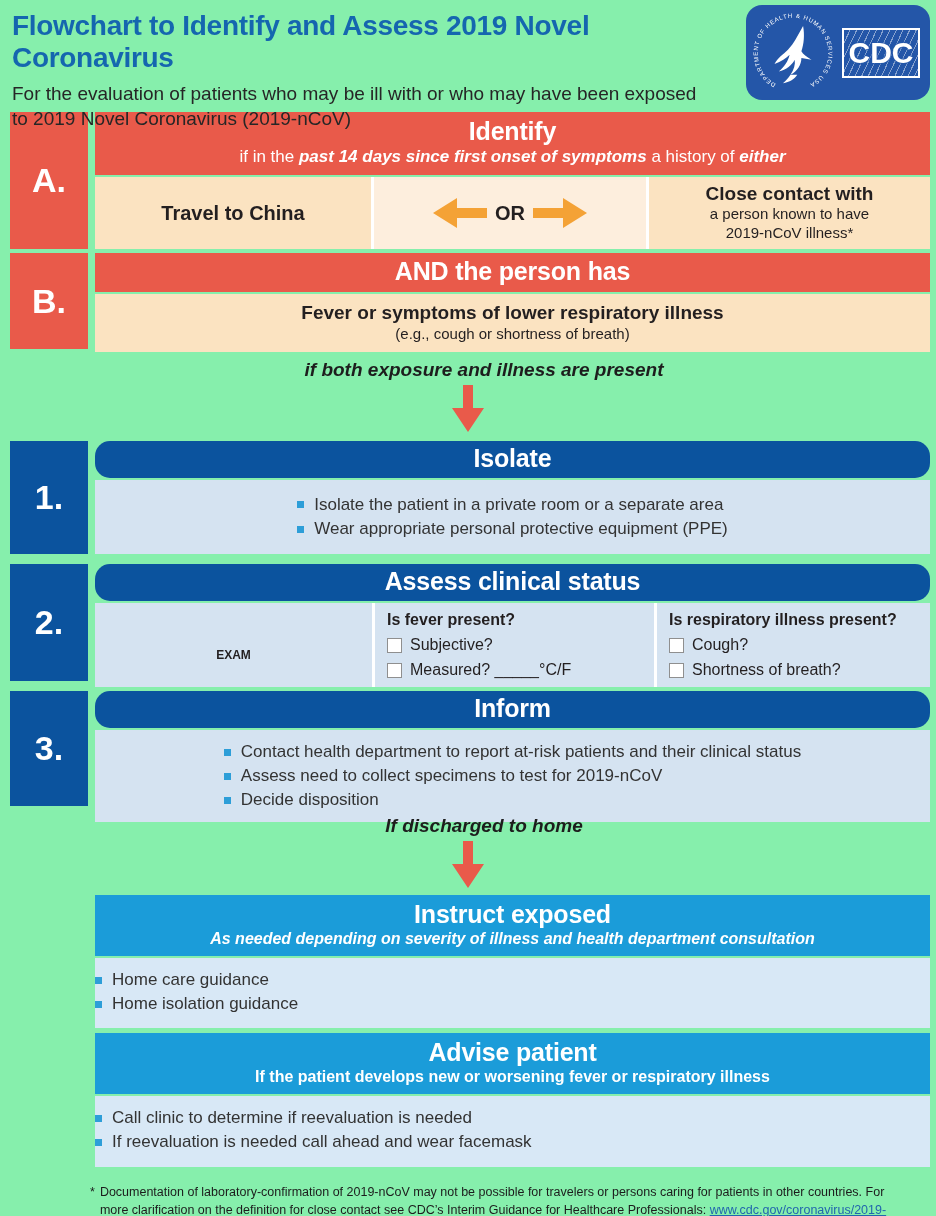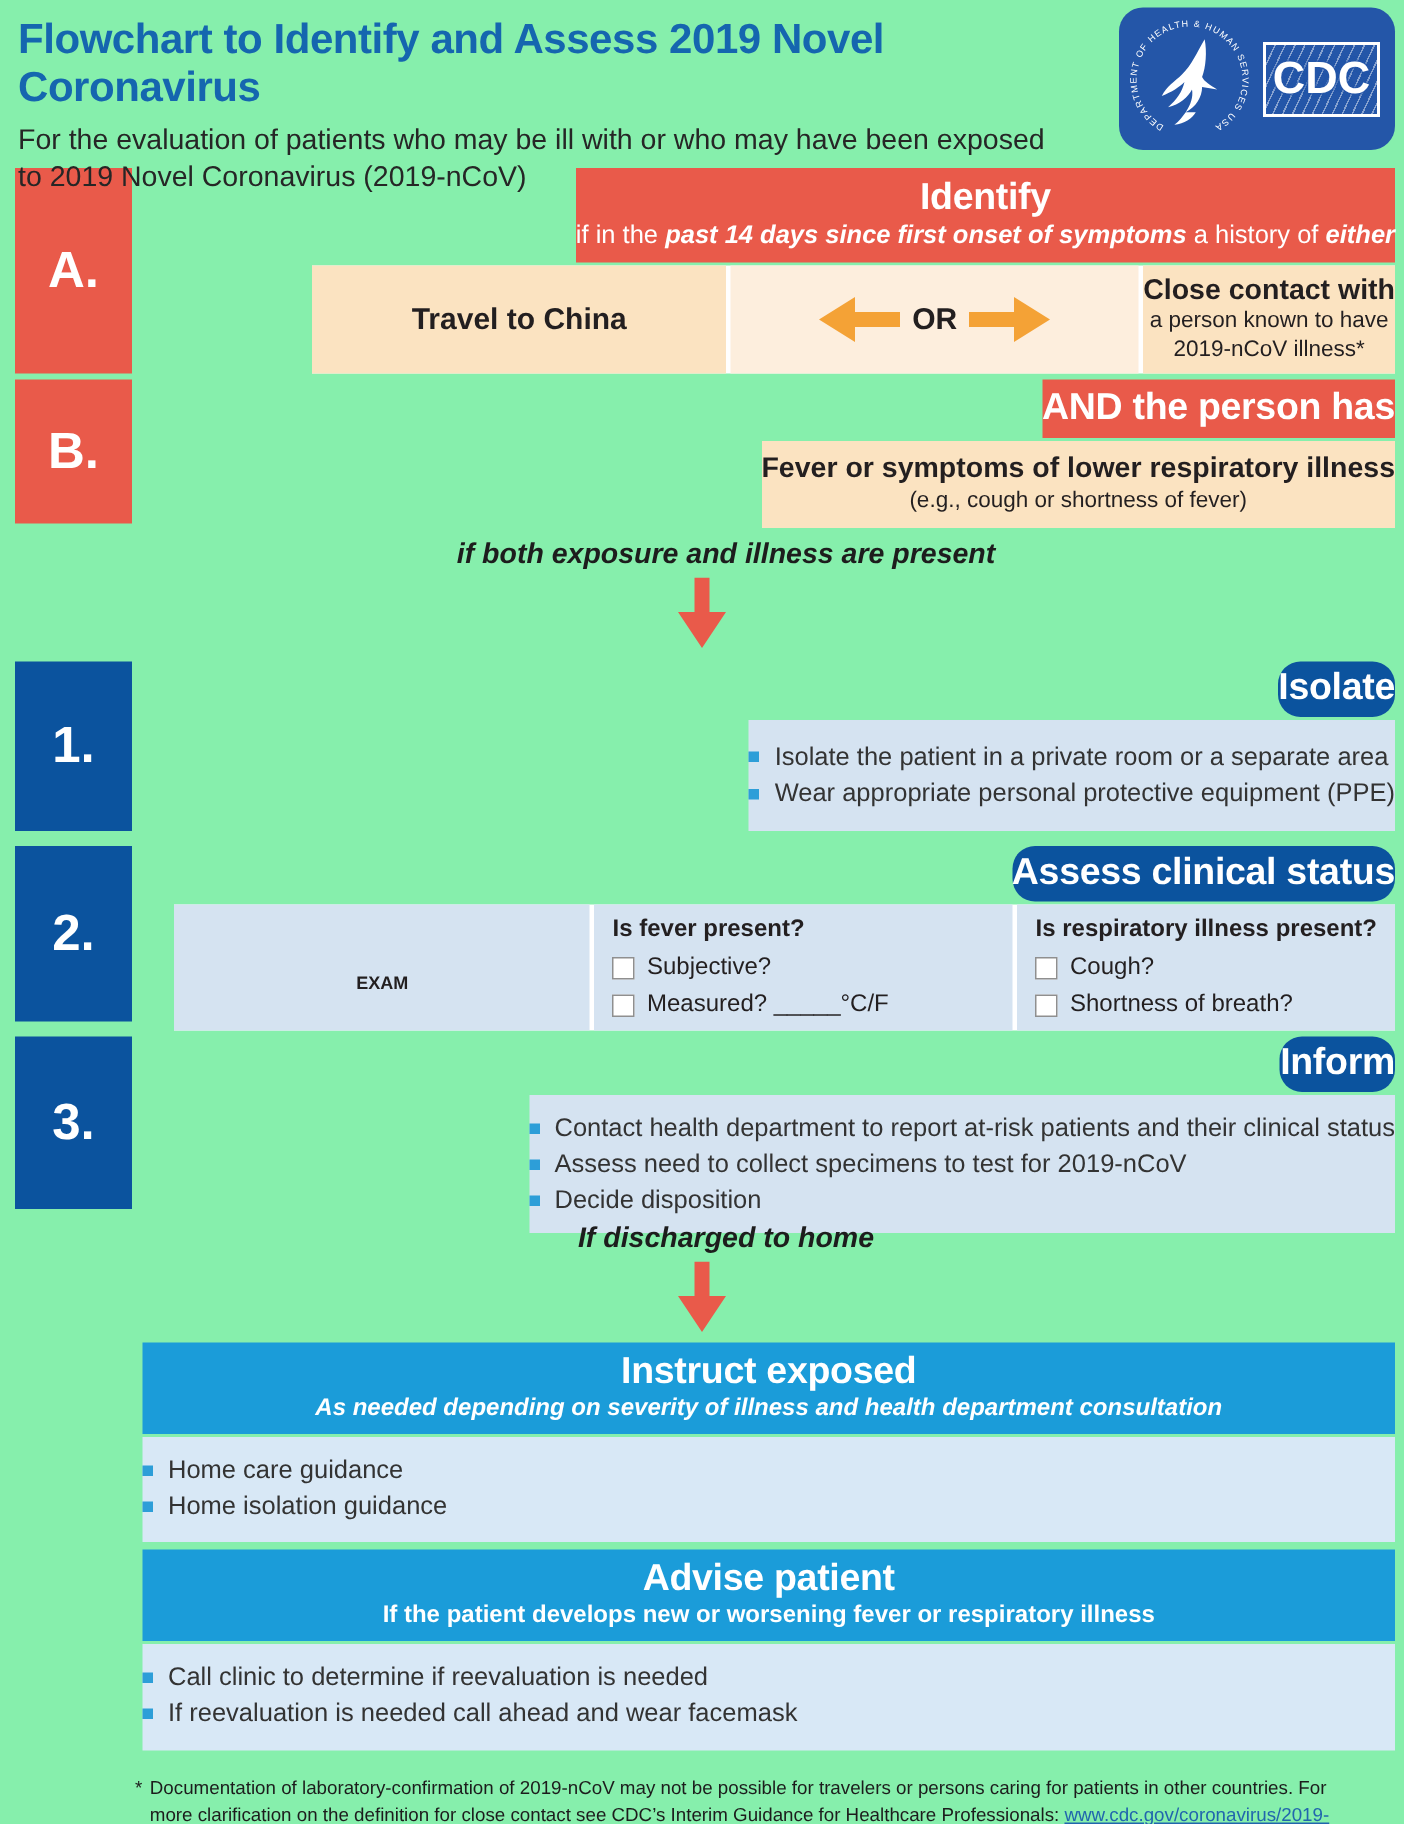--- a/index.html
+++ b/index.html
@@ -26,21 +26,21 @@
   .logo-cdc span { font-size:30px; font-weight:bold; color:#ffffff; letter-spacing:0px;
     text-shadow:0 0 3px #2456a8, 0 0 3px #2456a8, 0 0 3px #2456a8; }
   
   .row { display:flex; margin:0 6px 4px 10px; gap:7px; }
   .rowlabel {
     width:78px; flex:0 0 78px; display:flex; align-items:center; justify-content:center;
     color:#ffffff; font-size:34px; font-weight:bold;
   }
   .red  { background:#e95a4a; }
   .dblue{ background:#0b539e; }
-  .rowbody { flex:1; display:flex; flex-direction:column;align-items:flex-end; }
+  .rowbody { flex:1; display:flex; flex-direction:column; }
   .band { color:#ffffff; text-align:center; }
   .band-red { background:#e95a4a; }
   .band-blue { background:#0b539e; }
   .band-cyan { background:#1b9cd9; }
   .band h2 { font-size:25px; font-weight:bold; letter-spacing:-0.2px; }
   
   .a-head { padding:5px 0 8px; }
   .a-sub { font-size:17px; margin-top:1px; }
   .a-sub b { font-style:italic; }
   .a-cells { display:grid; grid-template-columns:276px 272px 1fr; gap:3px; background:#ffffff; margin-top:2px; flex:1; }
@@ -142,21 +142,21 @@
   </div>
 
   <div class="row" style="height:96px;">
     <div class="rowlabel red">B.</div>
     <div class="rowbody">
       <div class="band band-red b-head">
         <h2>AND the person has</h2>
       </div>
       <div class="b-body">
         <div class="ttl">Fever or symptoms of lower respiratory illness</div>
-        <div class="small">(e.g., cough or shortness of fever)</div>
+        <div class="small">(e.g., cough or shortness of breath)</div>
       </div>
     </div>
   </div>
 
   <div class="connector conn1">
     <div class="ctext">if both exposure and illness are present</div>
     <svg width="46" height="50" viewBox="0 0 46 50">
       <path d="M18 0 h10 v23 h11 L23 47 L7 23 h11 Z" fill="#e95a4a"></path>
     </svg>
   </div>

